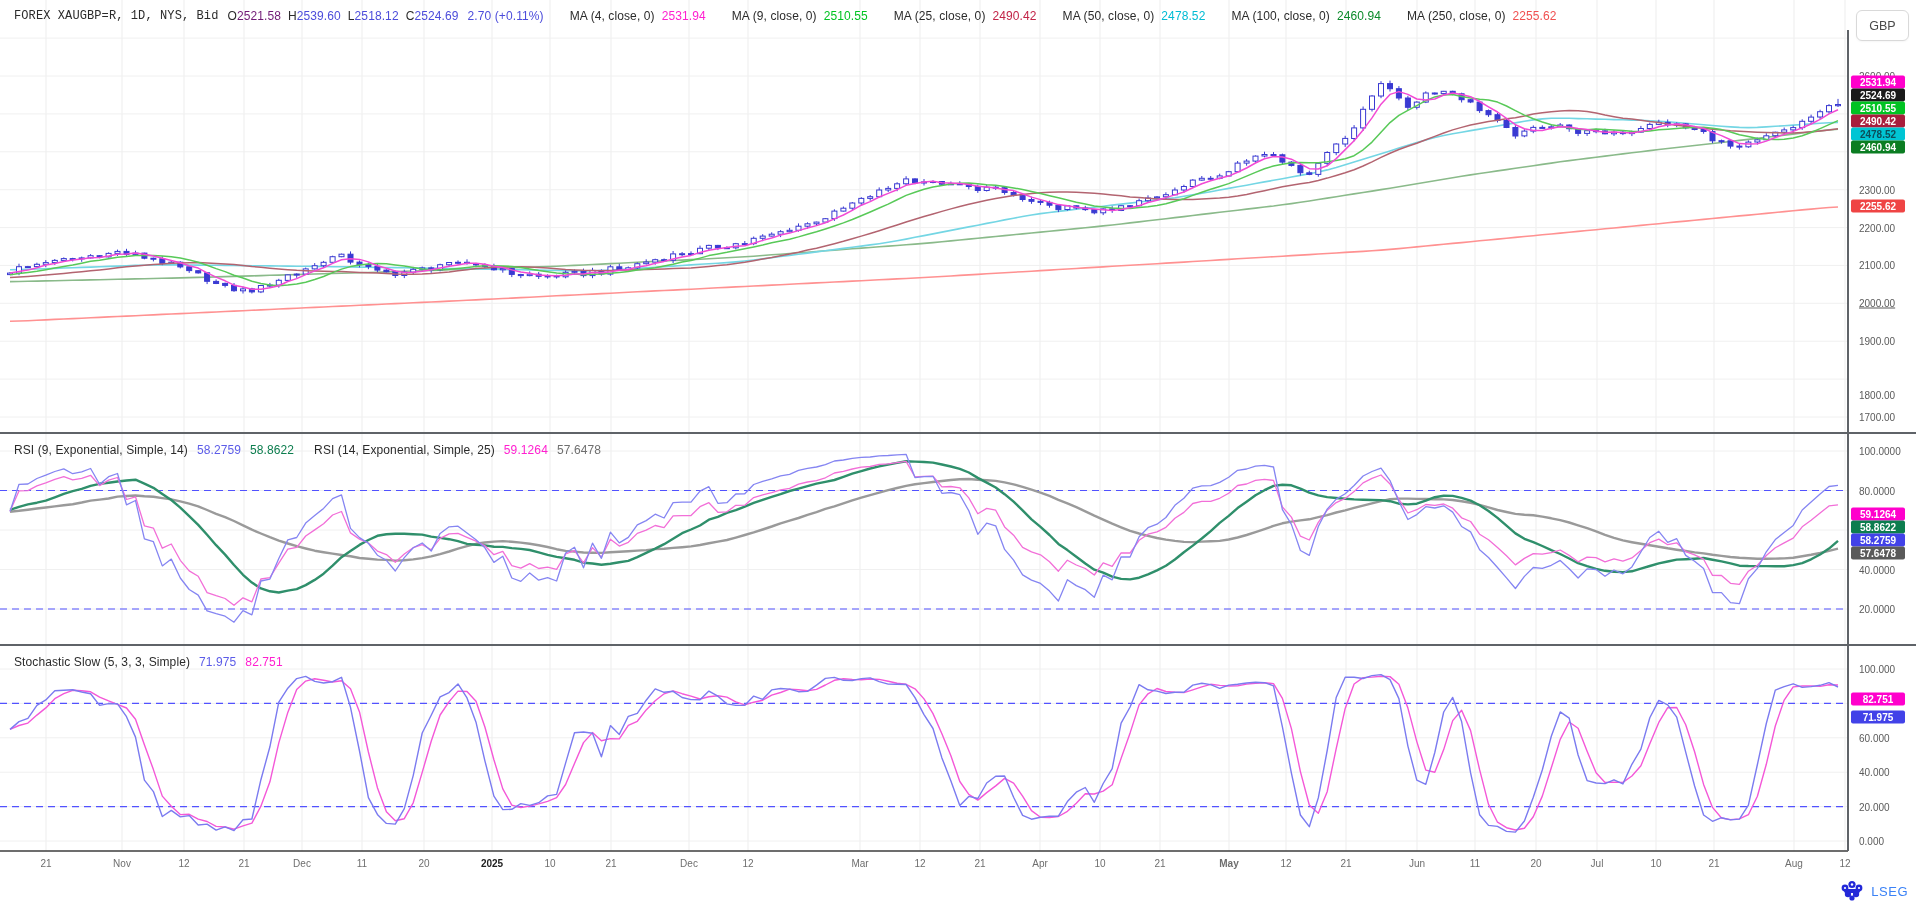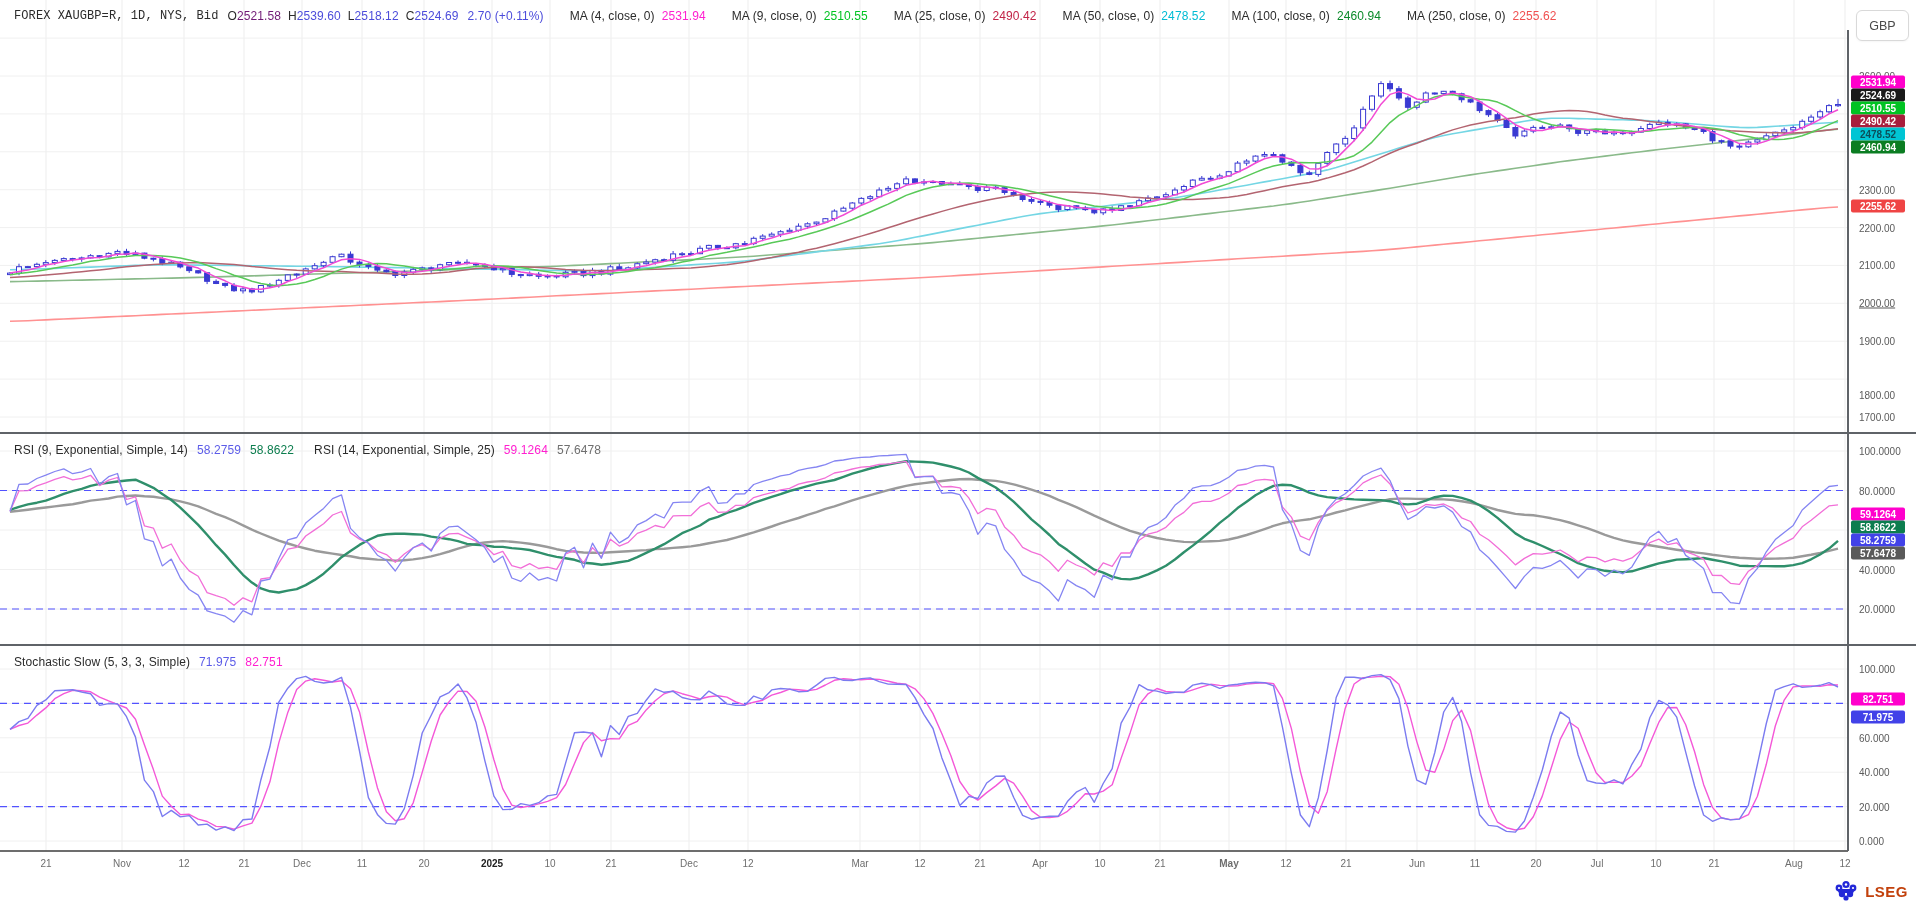--- a/index.html
+++ b/index.html
@@ -12,21 +12,21 @@
   .legend-row span{display:inline-block;}
   .ax-label{position:absolute;left:1859px;transform:translateY(-50%);font-size:10px;color:#5a5a5a;}
   .badge{position:absolute;left:1851px;transform:translateY(-50%);min-width:48px;text-align:center;
       font-size:10px;line-height:13px;padding:0 3px;border-radius:2px;color:#fff;font-weight:bold;}
   .tick-label{position:absolute;top:858px;transform:translateX(-50%);font-size:10px;color:#6e6e6e;}
   .tick-label.bold{color:#222;font-weight:bold;}
   #gbp-btn{position:absolute;left:1856px;top:10px;width:51px;height:29px;background:#fff;
       border:1px solid #d9d9d9;border-radius:6px;display:flex;align-items:center;justify-content:center;
       font-size:12.5px;color:#4a4a4a;box-shadow:0 1px 2px rgba(0,0,0,.04);cursor:pointer;}
   #lseg-logo{position:absolute;right:8px;top:880px;display:flex;align-items:center;gap:6px;}
-  #lseg-text{font-size:15px;font-weight:bold;color:#c2410c;letter-spacing:.5px;}
+  #lseg-text{font-size:13px;font-weight:normal;color:#3b82f6;letter-spacing:.5px;}
 </style>
 </head>
 <body>
 <div id="app">
 
 <div id="chart-layer"><svg width="1916" height="905" viewBox="0 0 1916 905" xmlns="http://www.w3.org/2000/svg">
         <defs>
  <clipPath id="cm">
             <rect x="0" y="0" width="1848" height="433"></rect>
           </clipPath>

